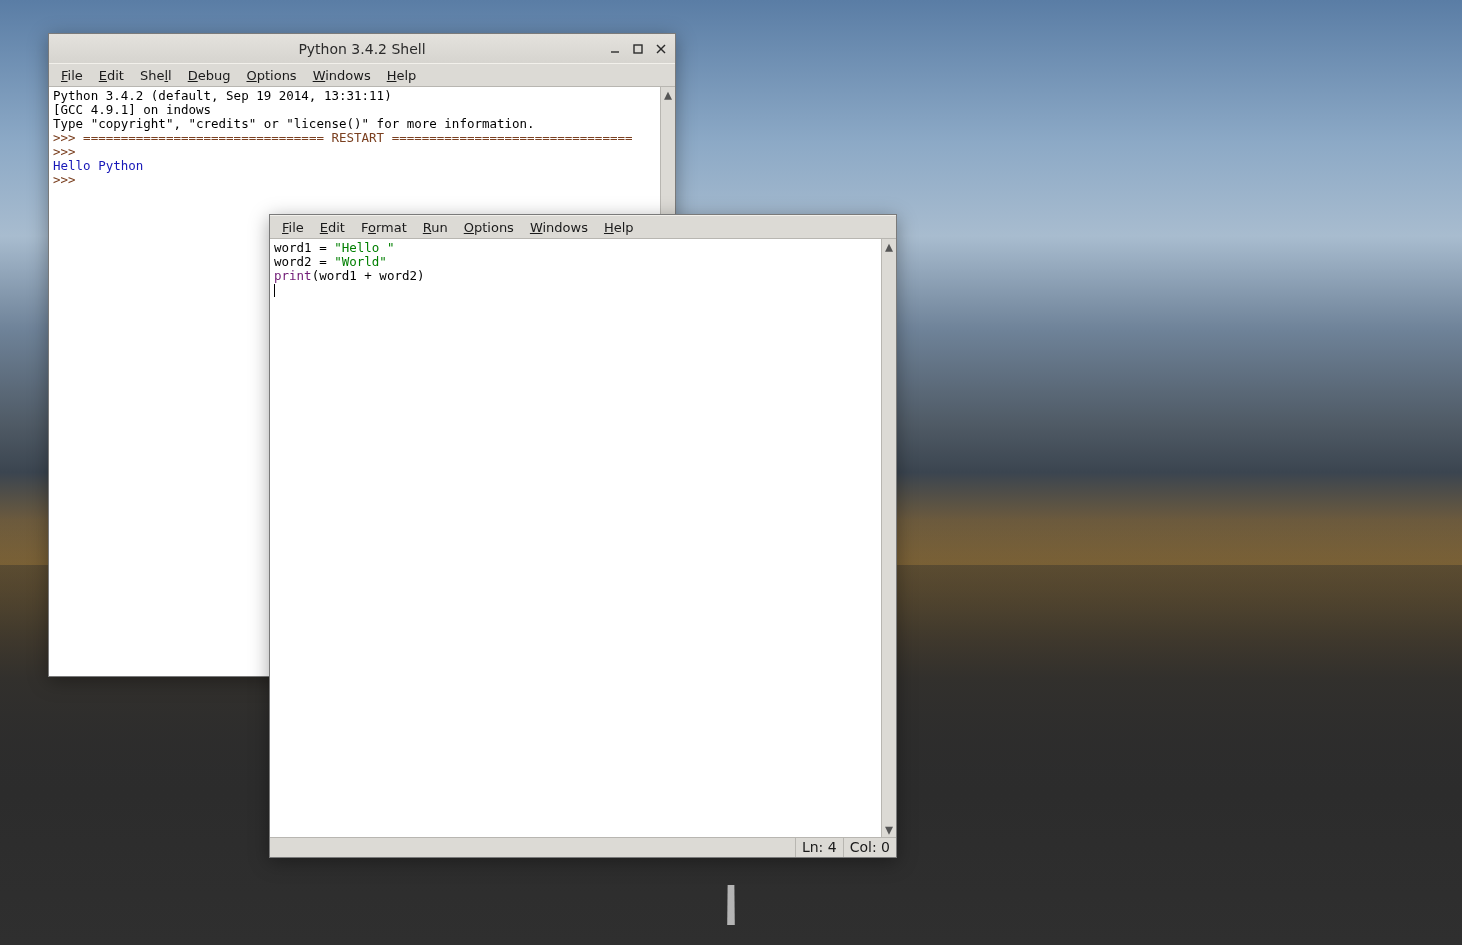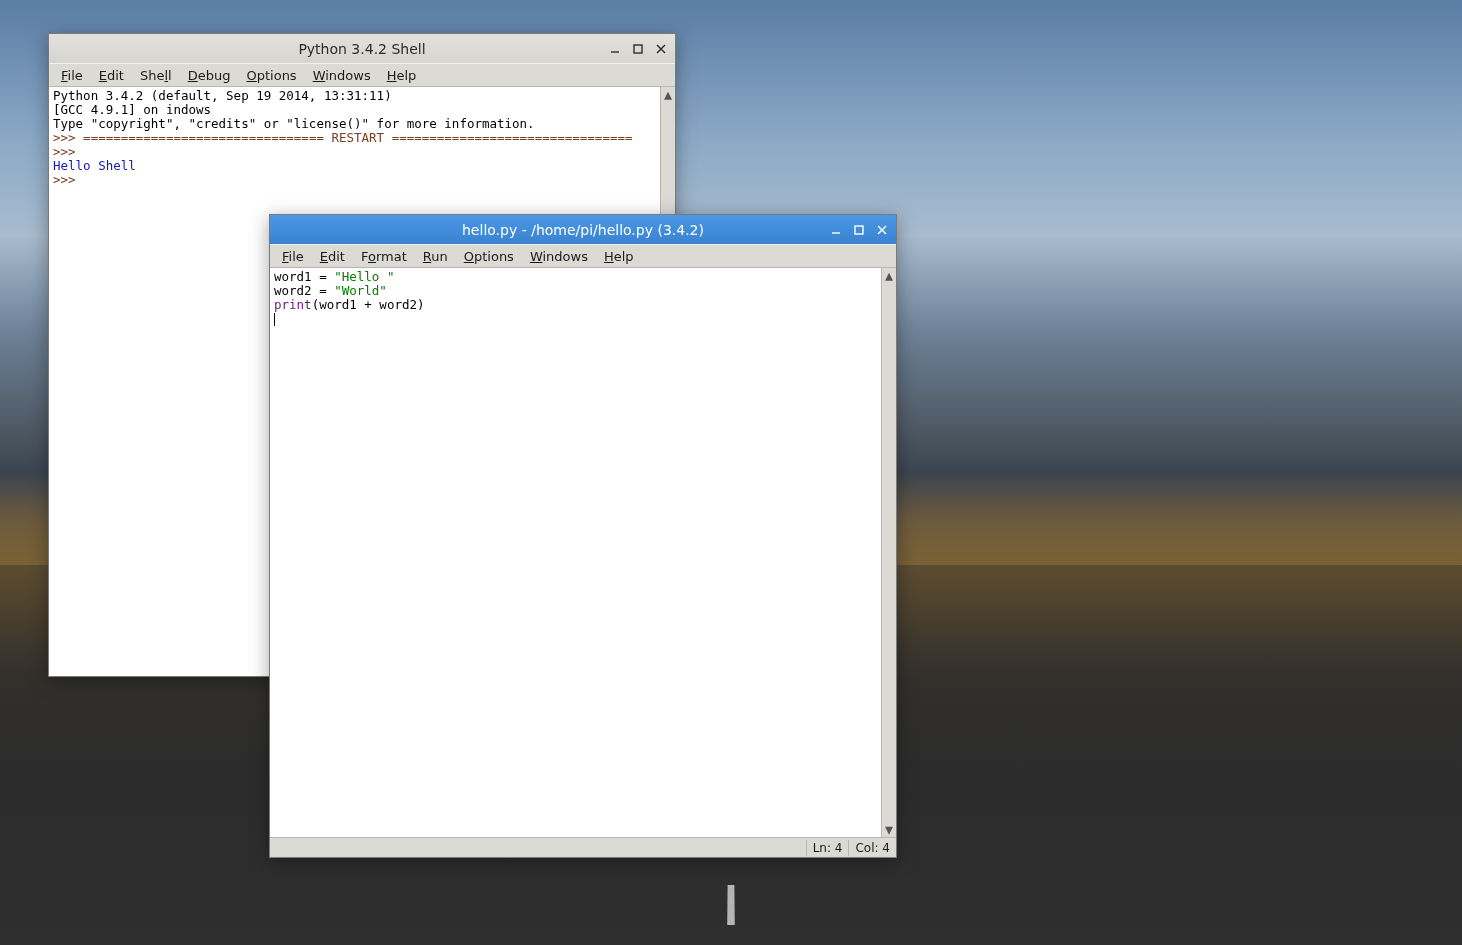--- a/index.html
+++ b/index.html
@@ -127,23 +127,22 @@
     display:flex; align-items:center; justify-content:center;
     color:#555;
   }
   .sb-track { flex:1; background:#dcdad5; }
 
   .statusbar {
     height: 20px;
     background: #dcdad5;
     border-top: 1px solid #b8b6b1;
     display:flex; justify-content:flex-end;
-    font-size: 12px;
+    font-size: 14px;
     color:#1a1a1a;
-    align-items:center;
   }
   .status-cell {
     border-left: 1px solid #b8b6b1;
     padding: 1px 6px;
   }
 
   
   .c-prompt { color: #7a3f1f; }
   .c-output { color: #1818b8; }
   .c-string { color: #007f00; }
@@ -189,52 +188,31 @@
     <div class="menu-item"><span class="ul">O</span>ptions</div>
     <div class="menu-item"><span class="ul">W</span>indows</div>
     <div class="menu-item"><span class="ul">H</span>elp</div>
   </div>
   <div class="text-area-wrap">
     <div class="text-area"><span>Python 3.4.2 (default, Sep 19 2014, 13:31:11)</span>
 <span>[GCC 4.9.1] on indows</span>
 <span>Type "copyright", "credits" or "license()" for more information.</span>
 <span class="c-prompt">&gt;&gt;&gt; </span><span class="c-prompt">================================ RESTART ================================</span>
 <span class="c-prompt">&gt;&gt;&gt; </span>
-<span class="c-output">Hello Shell</span>
+<span class="c-output">Hello Python</span>
 <span class="c-prompt">&gt;&gt;&gt; </span></div>
     <div class="scrollbar">
       <div class="sb-arrow">▴</div>
       <div class="sb-track"></div>
       <div class="sb-arrow">▾</div>
     </div>
   </div>
 </div>
 
 <div class="window" style="left:269px; top:214px; width:628px; height:644px;">
-  <div class="titlebar active">
-    <span class="title-text">hello.py - /home/pi/hello.py (3.4.2)</span>
-    <div class="win-controls">
-      <div class="win-btn">
-        <svg width="10" height="10">
-            <line x1="1" y1="8" x2="9" y2="8" stroke="#ffffff" stroke-width="1.4"></line>
-          </svg>
-      </div>
-      <div class="win-btn">
-        <svg width="10" height="10">
-            <rect x="1" y="1" width="8" height="8" fill="none" stroke="#ffffff" stroke-width="1.4"></rect>
-          </svg>
-      </div>
-      <div class="win-btn">
-        <svg width="10" height="10">
-            <line x1="1" y1="1" x2="9" y2="9" stroke="#ffffff" stroke-width="1.5"></line>
-            <line x1="9" y1="1" x2="1" y2="9" stroke="#ffffff" stroke-width="1.5"></line>
-          </svg>
-      </div>
-    </div>
-  </div>
   <div class="menubar">
     <div class="menu-item"><span class="ul">F</span>ile</div>
     <div class="menu-item"><span class="ul">E</span>dit</div>
     <div class="menu-item">F<span class="ul">o</span>rmat</div>
     <div class="menu-item"><span class="ul">R</span>un</div>
     <div class="menu-item"><span class="ul">O</span>ptions</div>
     <div class="menu-item"><span class="ul">W</span>indows</div>
     <div class="menu-item"><span class="ul">H</span>elp</div>
   </div>
   <div class="text-area-wrap">
@@ -243,15 +221,15 @@
 <span class="c-builtin">print</span><span>(word1 + word2)</span>
 <span class="cursor"></span></div>
     <div class="scrollbar">
       <div class="sb-arrow">▴</div>
       <div class="sb-track"></div>
       <div class="sb-arrow">▾</div>
     </div>
   </div>
   <div class="statusbar">
     <div class="status-cell">Ln: 4</div>
-    <div class="status-cell">Col: 4</div>
+    <div class="status-cell">Col: 0</div>
   </div>
 </div>
 
 </body></html>

